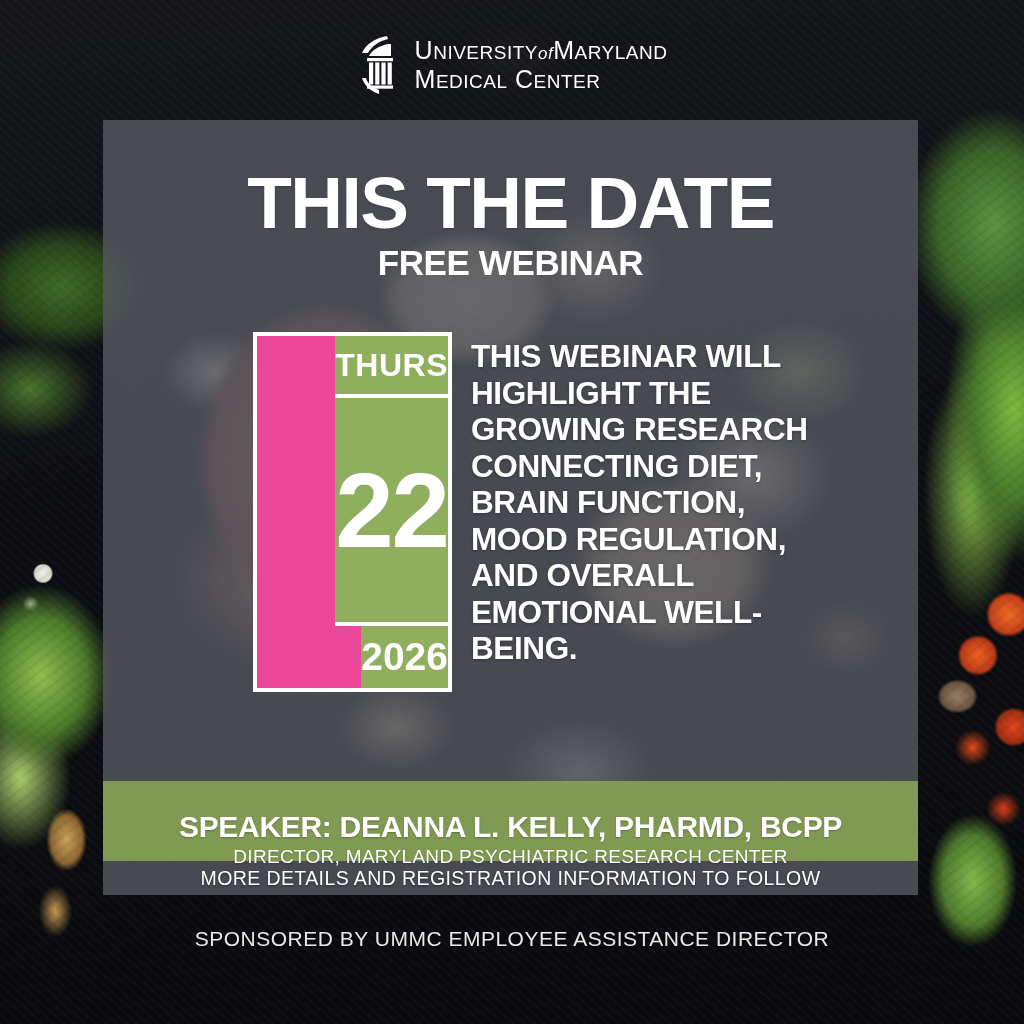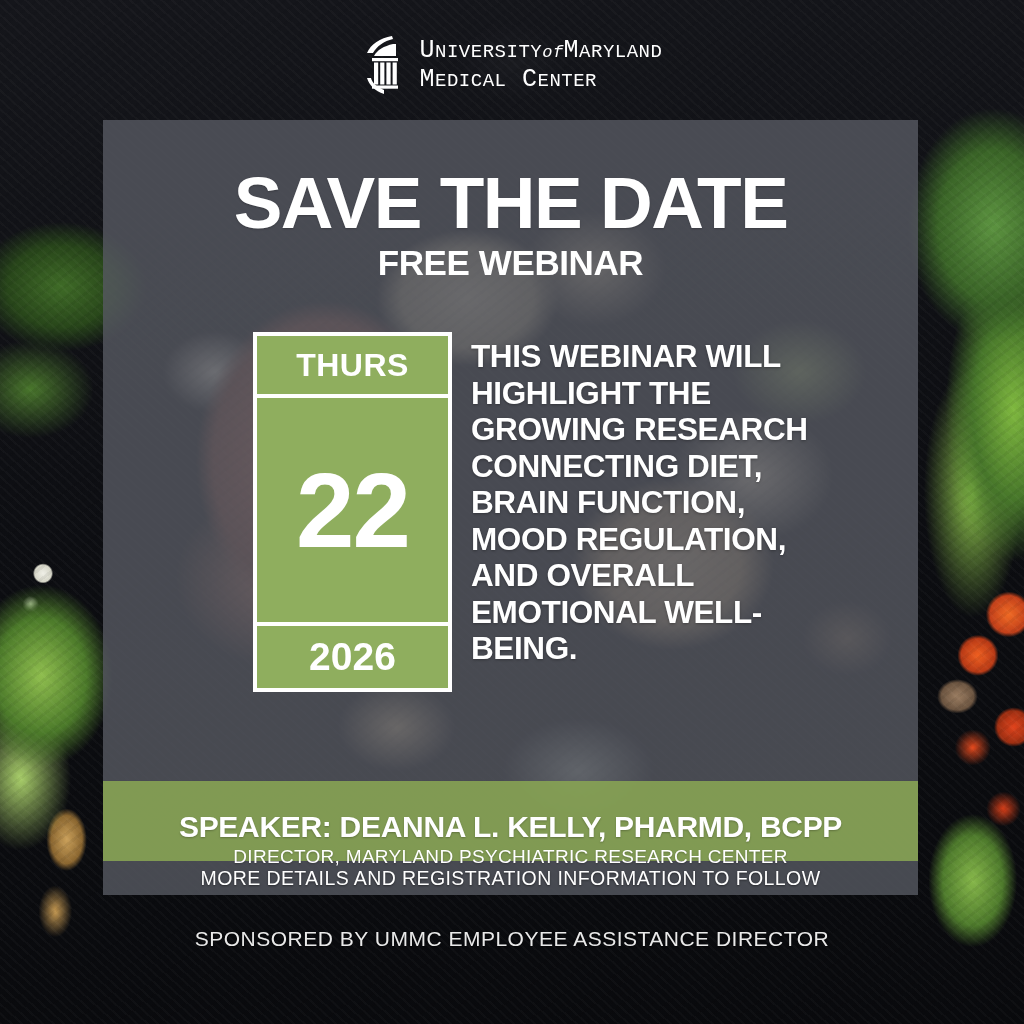--- a/index.html
+++ b/index.html
@@ -75,21 +75,21 @@
   }
 
   
   .logo-wrap {
     position:absolute; left:0; top:34px; width:1024px;
     display:flex; align-items:center; justify-content:center; gap:14px;
   }
   .logo-mark { width:44px; height:62px; position:relative; flex:none; }
   .logo-text { display:flex; flex-direction:column; line-height:1.0; }
   .logo-line1, .logo-line2 {
-    font-family:Liberation Mono, monospace;
+    font-family:Liberation Sans, sans-serif;
     color:#fff;
     letter-spacing:.5px;
     white-space:nowrap;
   }
   .logo-line1 { font-size:25px; }
   .logo-line2 { font-size:25px; margin-top:4px; }
   .lg-sm { font-size:19px; }
   .lg-it { font-style:italic; font-size:17px; }
 
   
@@ -111,21 +111,22 @@
     font-weight:bold;
     letter-spacing:-.4px;
   }
 
   
   .date-block {
     position:absolute;
     left:253px; top:332px; width:199px; height:360px;
     border:4px solid #ffffff;
     display:flex; flex-direction:column;
-    background:#b91c1c;
+    background:#ec4899;
+    align-items:flex-end;
   }
   .date-row {
     background:#8fae5e;
     color:#fff;
     display:flex; align-items:center; justify-content:center;
     font-weight:bold;
     text-align:center;
     border-bottom:4px solid #ffffff;
   }
   .date-row:last-child { border-bottom:none; }
@@ -219,21 +220,21 @@
       <rect x="10" y="51.5" width="26" height="3.2" fill="#ffffff"></rect>
       <path d="M5 44 C7 51 13 57 22 60 L22 56 C15 53 10 49 9 44 Z" fill="#ffffff"></path>
     </svg>
   </div>
   <div class="logo-text">
     <div class="logo-line1"><span>U</span><span class="lg-sm">NIVERSITY</span><span class="lg-it">of</span><span>M</span><span class="lg-sm">ARYLAND</span></div>
     <div class="logo-line2"><span>M</span><span class="lg-sm">EDICAL</span>&nbsp;<span>C</span><span class="lg-sm">ENTER</span></div>
   </div>
 </div>
 
-<div class="headline">SAVE THE DATE</div>
+<div class="headline">THIS THE DATE</div>
 <div class="subhead">FREE WEBINAR</div>
 
 <div class="date-block">
   <div class="date-row r-dow">THURS</div>
   <div class="date-row r-day">22</div>
   <div class="date-row r-year">2026</div>
 </div>
 
 <div class="body-copy">THIS WEBINAR WILL HIGHLIGHT THE GROWING RESEARCH CONNECTING DIET, BRAIN FUNCTION, MOOD REGULATION, AND OVERALL EMOTIONAL WELL-BEING.</div>
 

